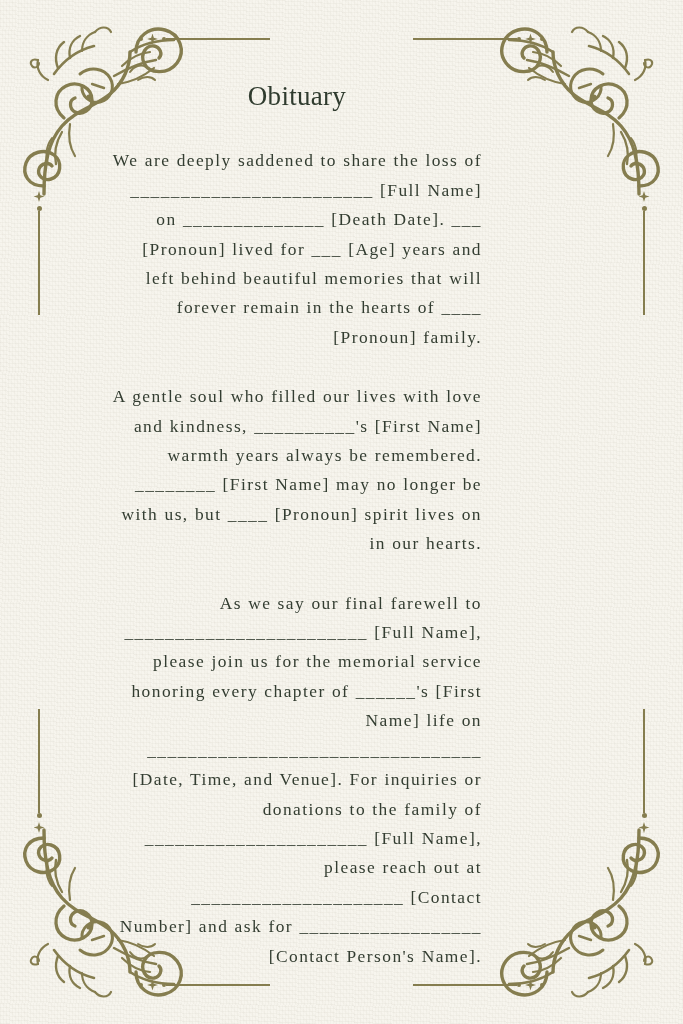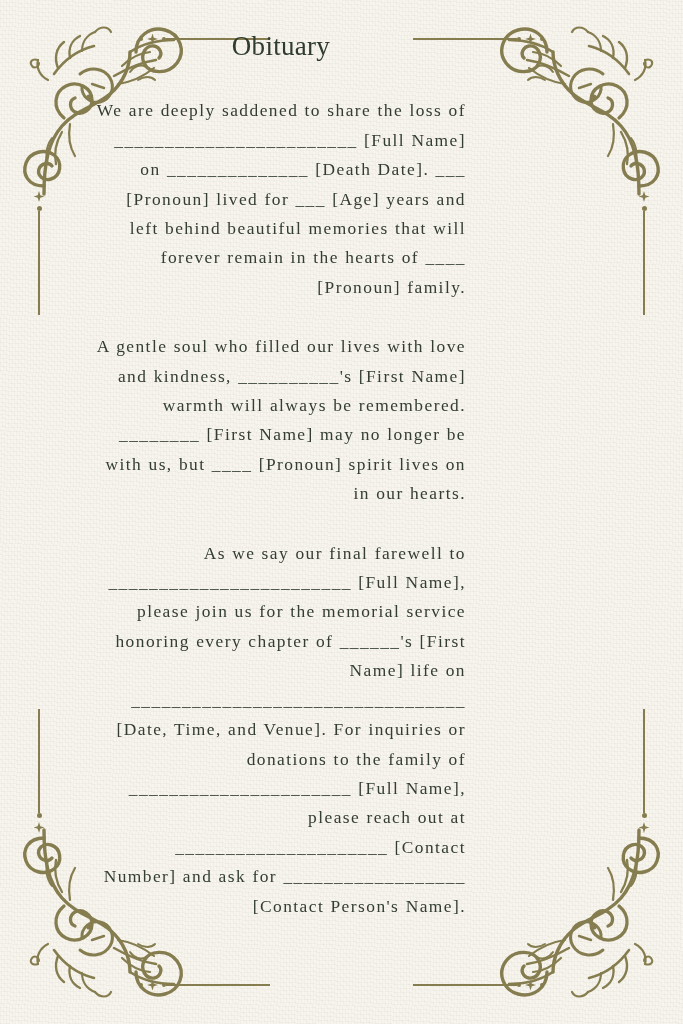--- a/index.html
+++ b/index.html
@@ -109,23 +109,23 @@
   #divider-bottom-right { bottom: 28px; right: 139px; flex-direction: row-reverse; }
 
   #divider-left-top     { left: 28px;  top: 191px; }
   #divider-right-top    { right: 28px; top: 191px; }
   #divider-left-bottom  { left: 28px;  bottom: 191px; flex-direction: column-reverse; }
   #divider-right-bottom { right: 28px; bottom: 191px; flex-direction: column-reverse; }
 
   
   #content {
     position: absolute;
-    top: 0; left: 0;
+    top: 0; left: 16px;
     width: 562px;
-    padding: 30px 96px 0 96px;
+    padding: 80px 96px 0 96px;
     box-sizing: border-box;
     text-align: center;
   }
 
   #page-title {
     color: #2f3b2e;
     font-size: 27px;
     font-weight: normal;
     letter-spacing: 0.3px;
     margin: 0 0 34px 0;
@@ -334,17 +334,17 @@
     <span class="diamond"></span>
     <span class="gap-v"></span>
     <span class="dot"></span>
     <span class="rule-v" style="height:104px"></span>
   </div>
 
   <div id="content">
     <h1 id="page-title">Obituary</h1>
 
     <p class="paragraph">We are deeply saddened to share the loss of ________________________ [Full Name] on ______________ [Death Date]. ___ [Pronoun] lived for ___ [Age] years and left behind beautiful memories that will forever remain in the hearts of ____ [Pronoun] family.</p>
-    <p class="paragraph">A gentle soul who filled our lives with love and kindness, __________'s [First Name] warmth will always be remembered. ________ [First Name] may no longer be with us, but ____ [Pronoun] spirit lives on in our hearts.</p>
+    <p class="paragraph">A gentle soul who filled our lives with love and kindness, __________'s [First Name] warmth years always be remembered. ________ [First Name] may no longer be with us, but ____ [Pronoun] spirit lives on in our hearts.</p>
     <p class="paragraph">As we say our final farewell to ________________________ [Full Name], please join us for the memorial service honoring every chapter of ______'s [First Name] life on _________________________________ [Date, Time, and Venue]. For inquiries or donations to the family of ______________________ [Full Name], please reach out at _____________________ [Contact Number] and ask for __________________ [Contact Person's Name].</p>
   </div>
 
 </div>
 
 </body></html>

